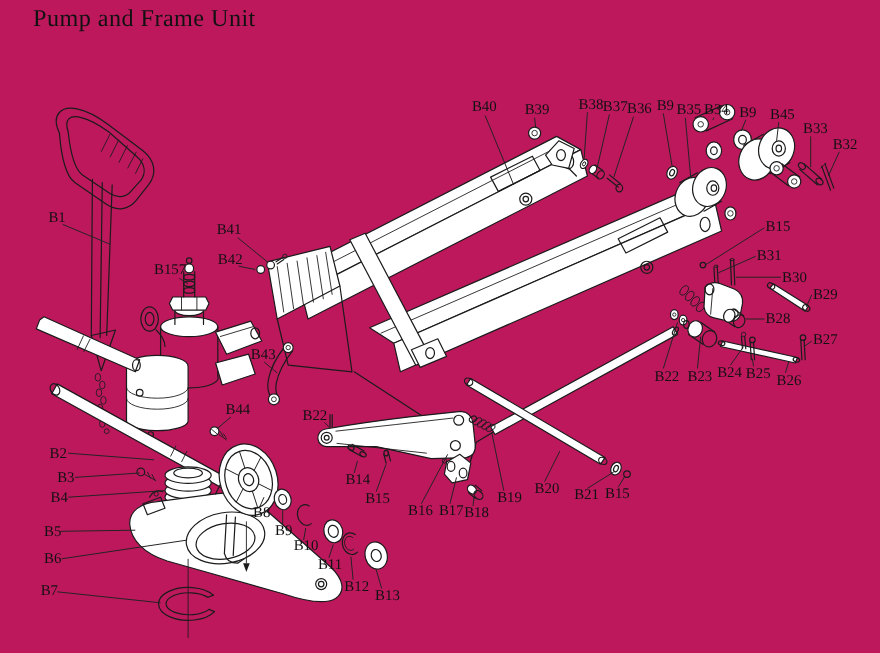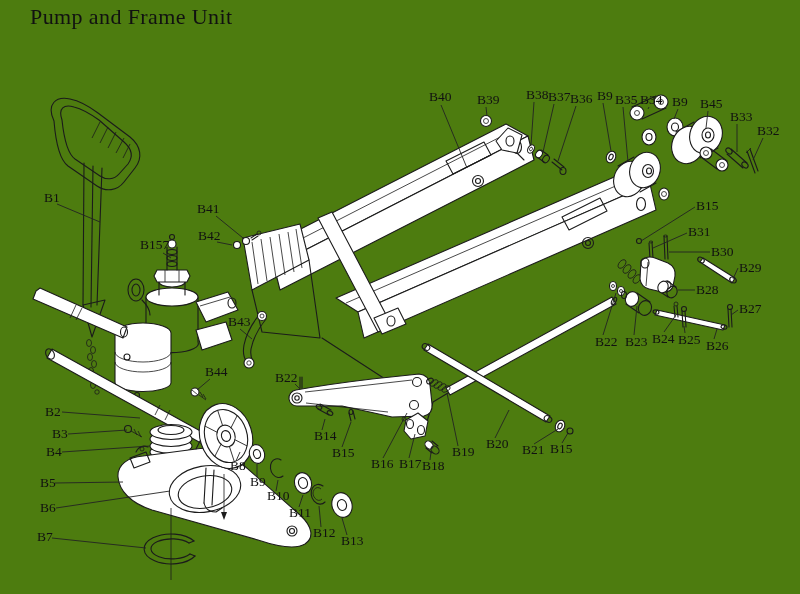--- a/index.html
+++ b/index.html
@@ -1,16 +1,16 @@
 <!DOCTYPE html>
 <html><head>
 <meta charset="utf-8">
 <style>
   html,body{margin:0;padding:0;background:#ffffff;}
-  #stage{position:relative;width:800px;height:594px;background:#4d7c0f;overflow:hidden;
+  #stage{position:relative;width:800px;height:594px;background:#be185d;overflow:hidden;
          font-family:"Liberation Serif", serif;}
   #page-title{position:absolute;left:30px;top:4px;margin:0;font-weight:400;
               font-size:22px;letter-spacing:.4px;color:#111;
               font-family:"Liberation Serif", serif;}
   svg text.plabel{font-family:"Liberation Serif", serif;font-size:13.5px;fill:#111;}
   .ln{fill:none;stroke:#1b1b1b;stroke-width:1.1;stroke-linecap:round;stroke-linejoin:round;}
   .lnw{fill:#ffffff;stroke:#1b1b1b;stroke-width:1.1;stroke-linecap:round;stroke-linejoin:round;}
   .thin{fill:none;stroke:#1b1b1b;stroke-width:.8;}
   .leader{stroke:#222;stroke-width:.9;}
 </style>

